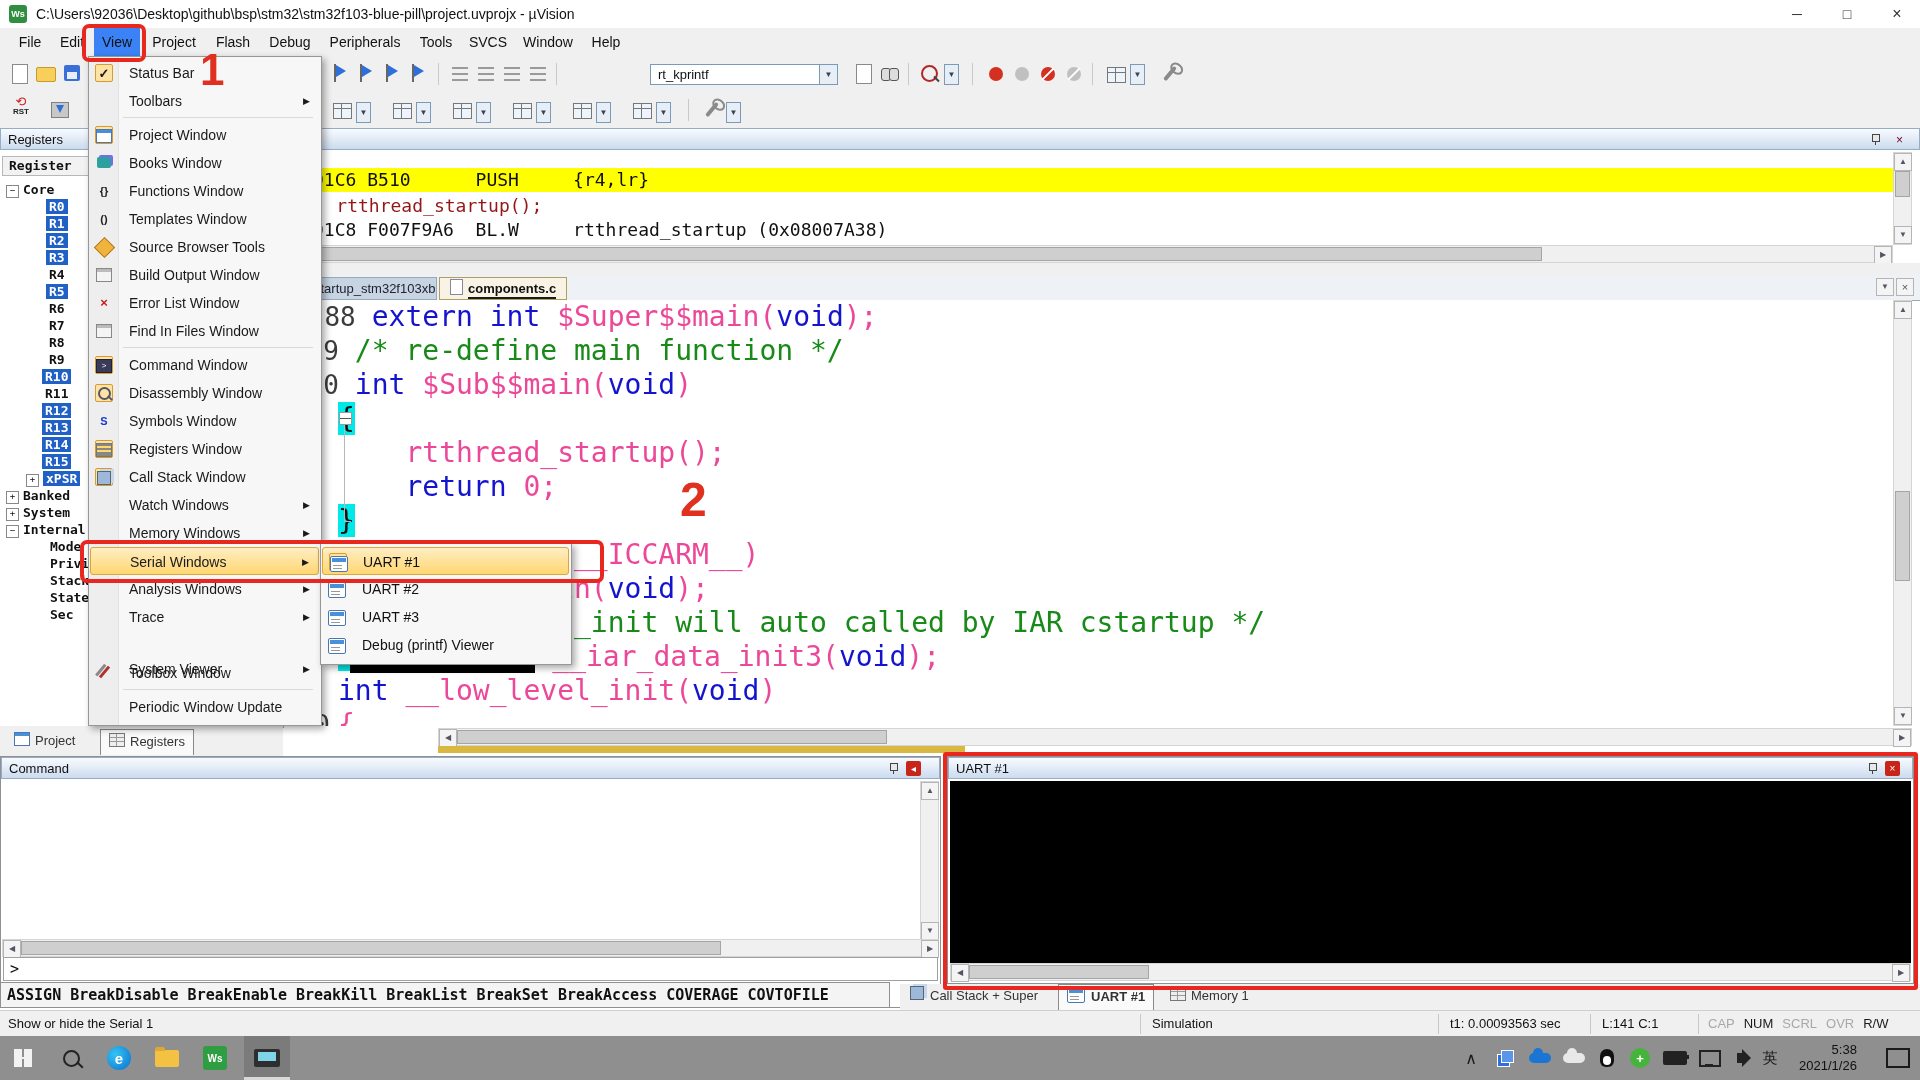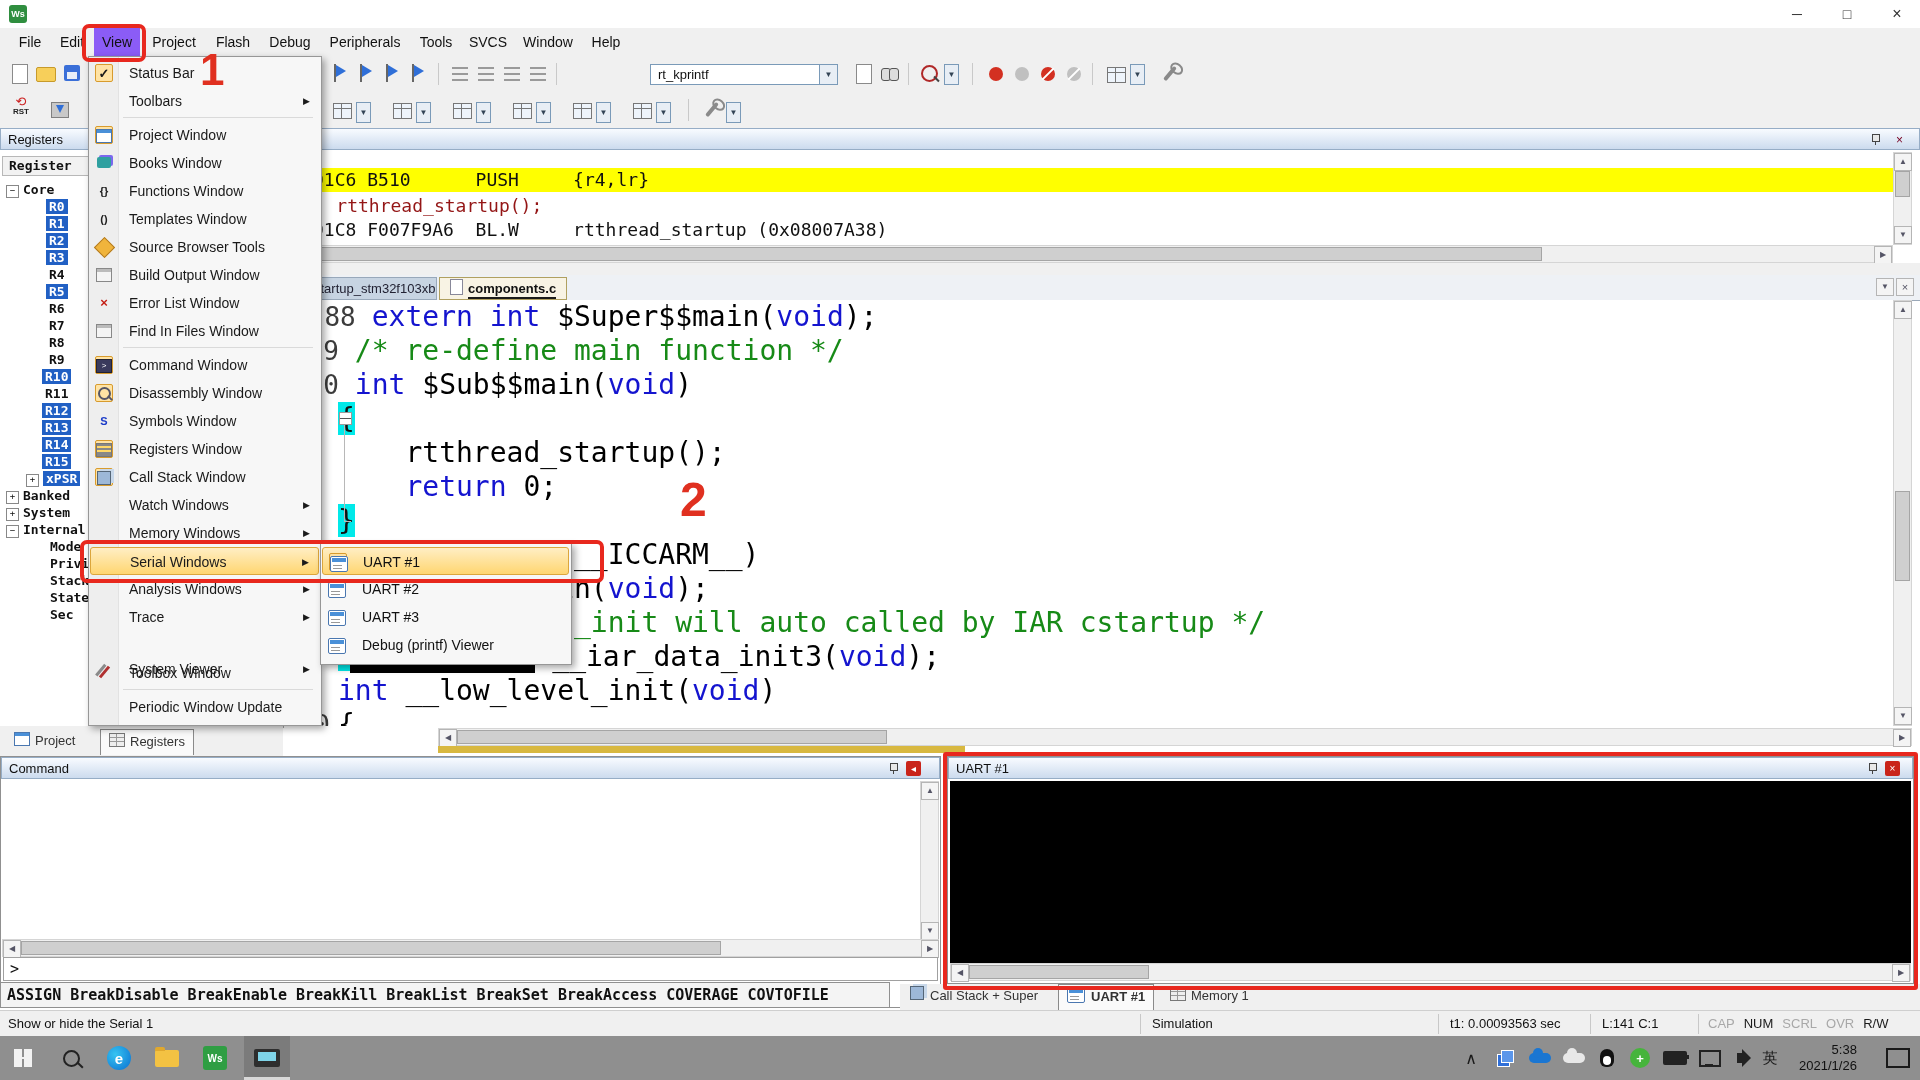--- a/index.html
+++ b/index.html
@@ -10,21 +10,21 @@
   
   .titlebar{left:0;top:0;width:1920px;height:28px;background:#fff;border-bottom:1px solid #e3e3e3;display:flex;align-items:center}
   .appico{width:18px;height:18px;margin:0 9px;background:#2f8e3f;border-radius:3px;color:#fff;
     font-size:9px;font-weight:bold;display:flex;align-items:center;justify-content:center}
   .tbtitle{font-size:14px;white-space:nowrap}
   .wbtn{position:absolute;top:0;width:46px;height:28px;text-align:center;line-height:28px;font-size:14px;color:#333}
 
   
   .menubar{left:0;top:28px;width:1920px;height:28px;background:#f0f0f0}
   .mbi{position:absolute;top:0;height:28px;line-height:28px;text-align:center;font-size:14px}
-  .mbi.hl{background:#8b5cf6}
+  .mbi.hl{background:#3b82f6}
 
   
   .tbar{left:0;width:1920px;background:#f0f0f0;border-bottom:1px solid #dcdcdc}
   .tsep{position:absolute;top:7px;width:1px;height:22px;background:#c9c9c9}
   .tic{position:absolute;top:6px;width:24px;height:24px}
   .i-doc{width:14px;height:18px;background:#fff;border:1px solid #8a8a8a;margin:2px auto}
   .i-folder{width:18px;height:13px;background:#f7cf5a;border:1px solid #c79a2a;border-radius:2px;margin:5px auto 0}
   .i-save{width:16px;height:16px;background:#3a6fd8;border-radius:2px;margin:3px auto;position:relative}
   .i-save::after{content:"";position:absolute;left:3px;top:7px;width:10px;height:7px;background:#e8eef8}
   .i-flag{width:14px;height:18px;margin:2px auto;border-left:2px solid #666;position:relative}
@@ -78,21 +78,21 @@
   
   .tabsrow{left:283px;top:275px;width:1637px;height:25px;background:#eef1f5;border-bottom:1px solid #9aa8b8}
   .etab{position:absolute;top:2px;height:23px;font-size:13px;line-height:22px;padding:0 10px;box-sizing:border-box;white-space:nowrap;overflow:hidden}
   .etab.inact{background:#c7d4e2;border:1px solid #98a8ba;color:#223}
   .etab.act{background:#f8f3e4;border:1px solid #b0a060;font-weight:bold}
   .etab.act .tlbl{border-bottom:3px solid #1a1a1a;padding-bottom:1px}
   .ficon{display:inline-block;width:11px;height:14px;background:#fff;border:1px solid #889;margin-right:5px;vertical-align:-2px}
   .ed{left:283px;top:300px;width:1610px;height:426px;background:#fff;overflow:hidden}
   .cl{position:absolute;left:0;white-space:pre;font:28px/34px "DejaVu Sans Mono",monospace}
   .ln{display:inline-block;width:55px;padding-right:16px;box-sizing:border-box;text-align:right;color:#3c3c3c;font-size:26px}
-  .kw{color:#1414cf}.pl{color:#000000}.cm{color:#178a17}
+  .kw{color:#1414cf}.pl{color:#ec4899}.cm{color:#178a17}
   .br{background:#00e9e9}
   .blk{background:#000;color:#000}
   .cybk{display:inline-block;width:12px;height:26px;background:#00e9e9;vertical-align:-5px}
   .foldstrip{left:338px;top:300px;width:10px;height:426px;background:#efefef;border-right:1px solid #dcdcdc}
 
   
   .sbtrack{background:#f0f0f0;border:1px solid #d5d5d5;box-sizing:border-box}
   .sbtn{position:absolute;width:18px;height:18px;background:#f4f4f4;border:1px solid #b5b5b5;box-sizing:border-box;
     font-size:8px;color:#556;text-align:center;line-height:16px}
   .thumb{position:absolute;background:#cfcfcf;border:1px solid #a5a5a5;box-sizing:border-box}
@@ -198,20 +198,21 @@
   .rbox{border:4px solid #e8281e;border-radius:7px;z-index:60;background:transparent}
   .rnum{color:#e03020;font-weight:bold;z-index:61;line-height:1}
 </style>
 </head>
 <body>
 
 <div id="screen">
 
   <div class="ab titlebar">
     <span class="appico">Ws</span>
+    <span class="tbtitle">C:\Users\92036\Desktop\github\bsp\stm32\stm32f103-blue-pill\project.uvprojx - µVision</span>
   </div>
   <div class="wbtn" style="left:1774px">─</div>
   <div class="wbtn" style="left:1824px">□</div>
   <div class="wbtn" style="left:1874px;font-size:16px">×</div>
 
   <div class="ab menubar">
     <div class="mbi" style="left:10px;width:40px">File</div>
     <div class="mbi" style="left:52px;width:40px">Edit</div>
     <div class="mbi hl" style="left:94px;width:46px">View</div>
     <div class="mbi" style="left:144px;width:60px">Project</div>

